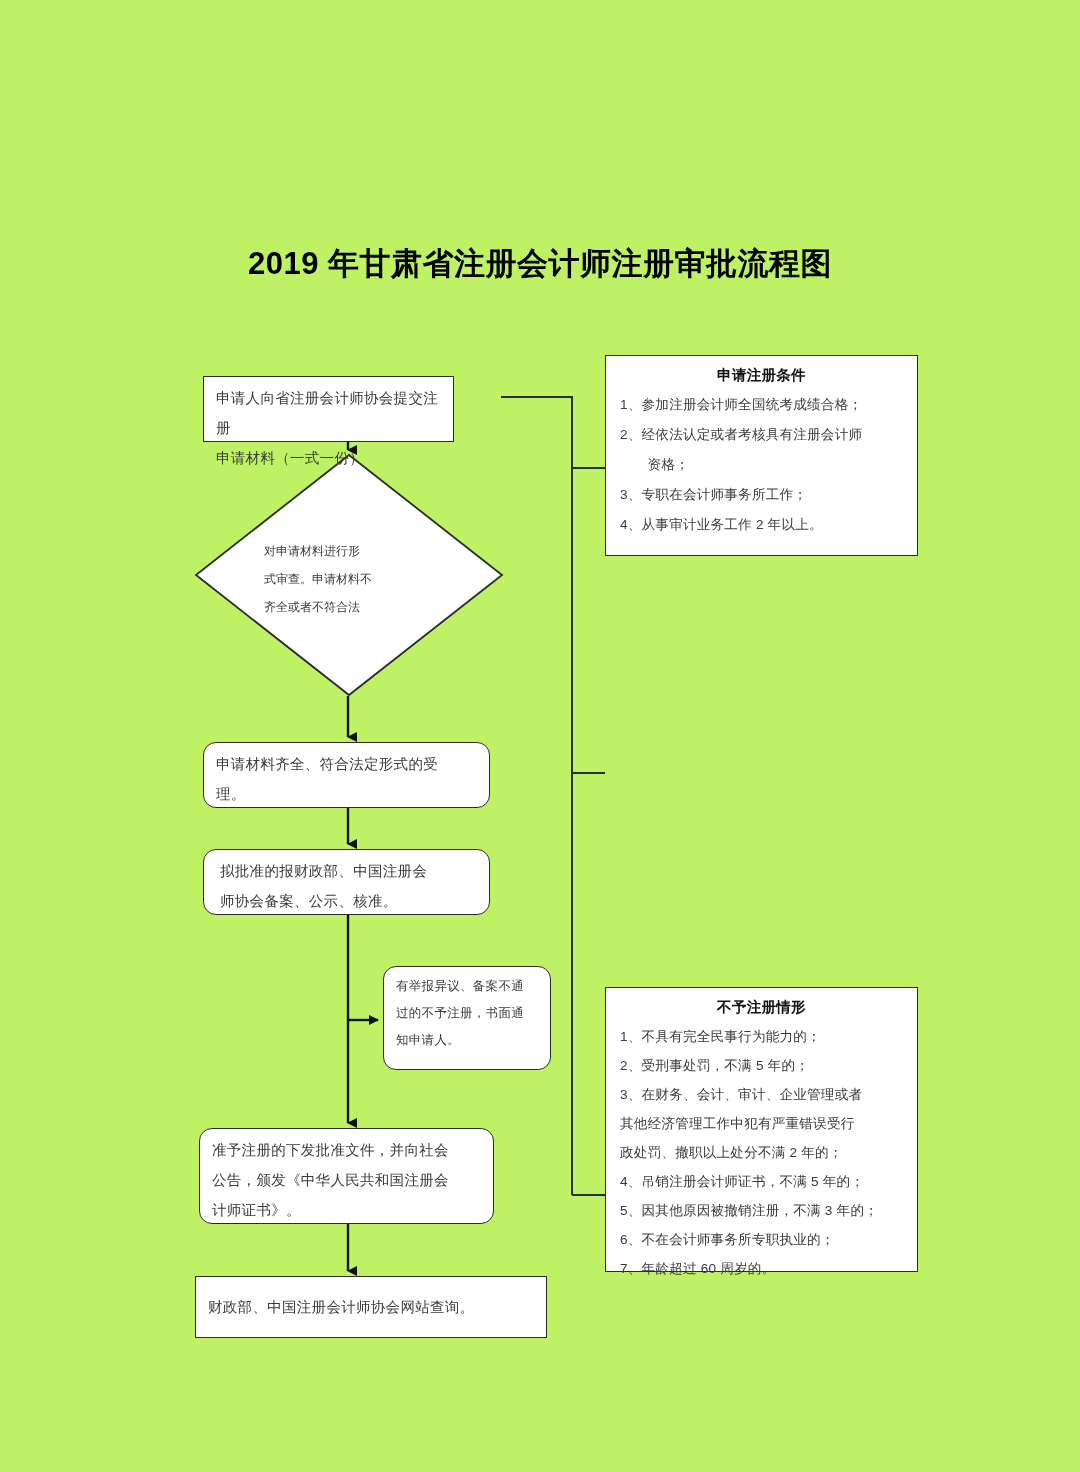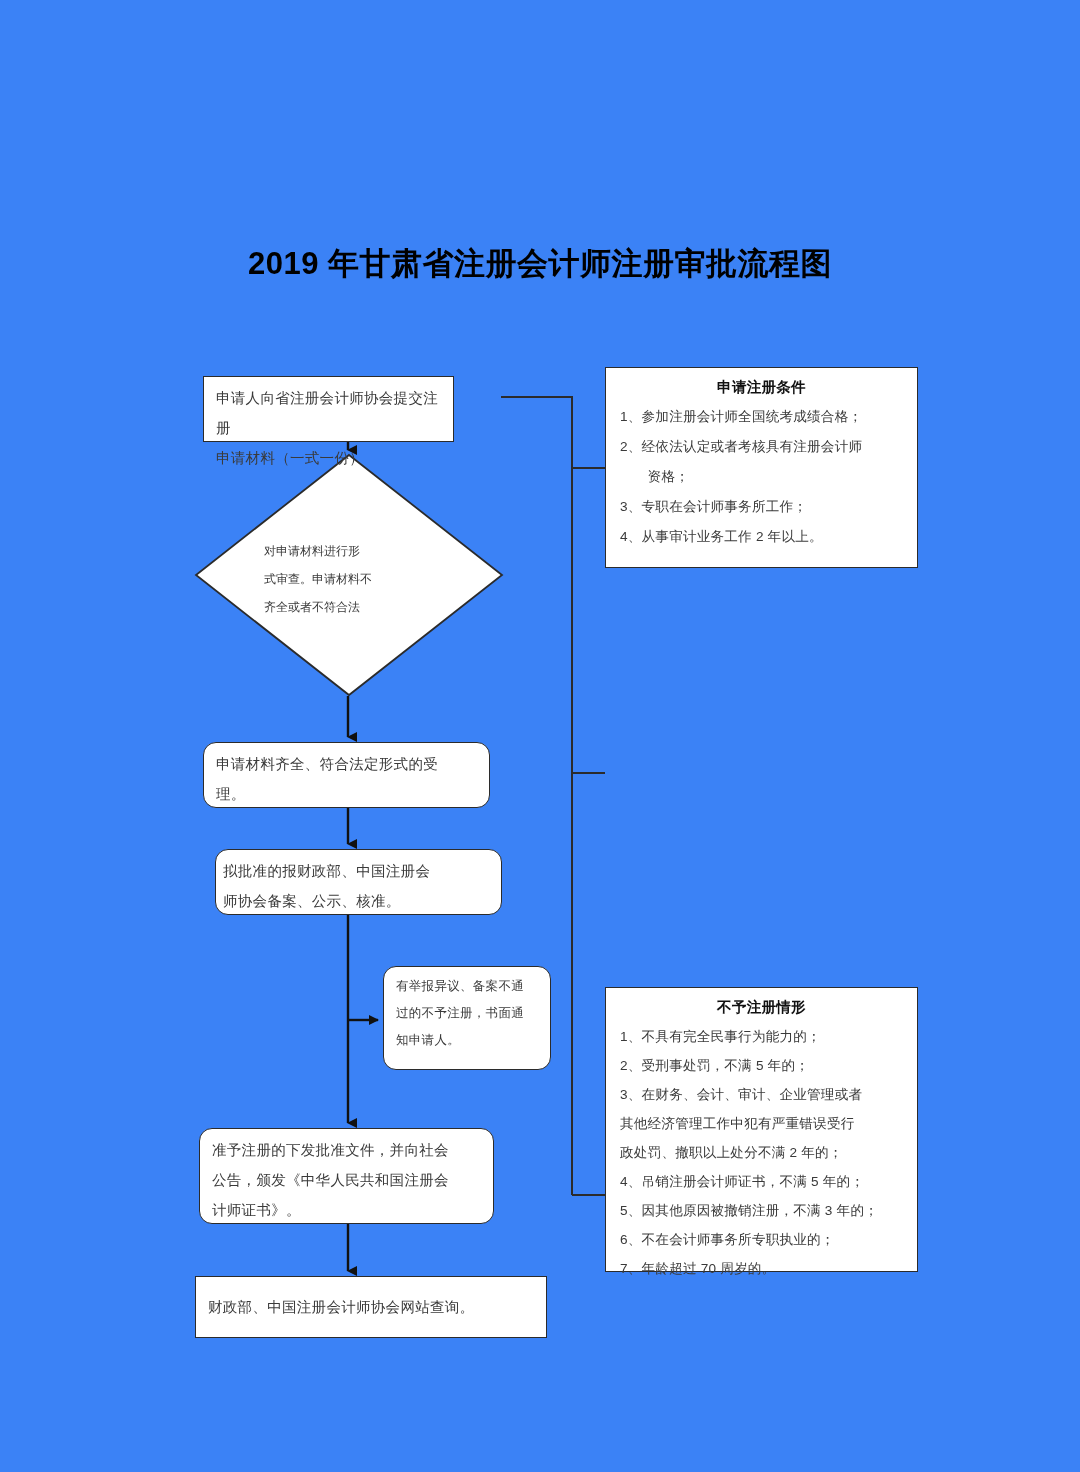--- a/index.html
+++ b/index.html
@@ -9,21 +9,21 @@
     background: #ffffff;
   }
   body {
     font-family: "Liberation Sans", "DejaVu Sans", sans-serif;
     color: #1a1a1a;
   }
   #page {
     position: relative;
     width: 1080px;
     height: 1472px;
-    background: #3b82f6;
+    background: #bef264;
     overflow: hidden;
   }
   #svg-layer {
     position: absolute;
     left: 0;
     top: 0;
     width: 1080px;
     height: 1472px;
     pointer-events: none;
   }
@@ -63,22 +63,21 @@
     left: 203px; top: 357px; width: 251px; height: 66px;
     padding: 6px 4px 0 12px;
     margin-top: 19px;
   }
   #node-accept {
     left: 203px; top: 742px; width: 287px; height: 66px;
     padding: 6px 12px 0 12px;
   }
   #node-approve {
     left: 203px; top: 849px; width: 287px; height: 66px;
-    padding: 6px 12px 0 7px;
-    margin-left: 12px;
+    padding: 6px 12px 0 16px;
   }
   #node-grant {
     left: 199px; top: 1128px; width: 295px; height: 96px;
     padding: 6px 12px 0 12px;
   }
   #node-query {
     left: 195px; top: 1276px; width: 352px; height: 62px;
     padding: 0 12px;
     display: flex; align-items: center;
   }
@@ -131,21 +130,21 @@
     margin: 0;
     padding: 0;
   }
   .panel-list li {
     font-size: 13.6px;
     color: #3a3a3a;
     letter-spacing: 0.2px;
     white-space: pre-line;
   }
 
-  #panel-conditions { left: 605px; top: 355px; width: 313px; height: 201px; margin-top: 12px; }
+  #panel-conditions { left: 605px; top: 355px; width: 313px; height: 201px; }
   #panel-conditions .panel-list li { line-height: 30px; }
 
   #panel-materials { left: 605px; top: 661px; width: 313px; height: 231px; }
   #panel-materials .panel-list li { line-height: 25.5px; }
 
   #panel-refusal { left: 605px; top: 987px; width: 313px; height: 285px; }
   #panel-refusal .panel-list li { line-height: 29px; }
 </style>
 </head>
 <body>
@@ -238,17 +237,17 @@
     <span class="panel-title">不予注册情形</span>
     <ul class="panel-list">
       <li>1、不具有完全民事行为能力的；</li>
       <li>2、受刑事处罚，不满 5 年的；</li>
       <li>3、在财务、会计、审计、企业管理或者
 其他经济管理工作中犯有严重错误受行
 政处罚、撤职以上处分不满 2 年的；</li>
       <li>4、吊销注册会计师证书，不满 5 年的；</li>
       <li>5、因其他原因被撤销注册，不满 3 年的；</li>
       <li>6、不在会计师事务所专职执业的；</li>
-      <li>7、年龄超过 70 周岁的。</li>
+      <li>7、年龄超过 60 周岁的。</li>
     </ul>
   </div>
 
 </div>
 
 </body></html>

